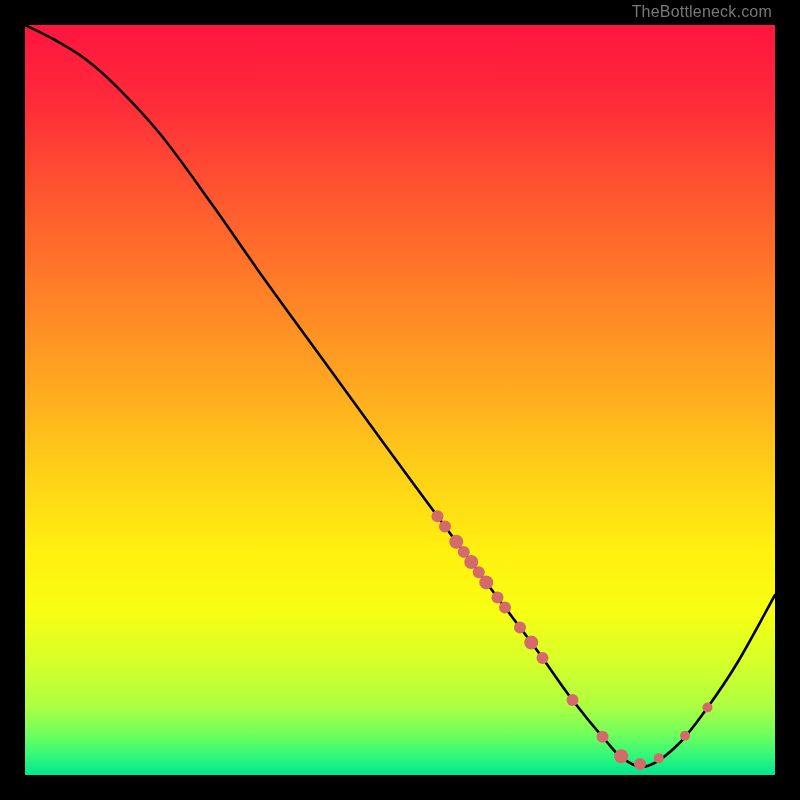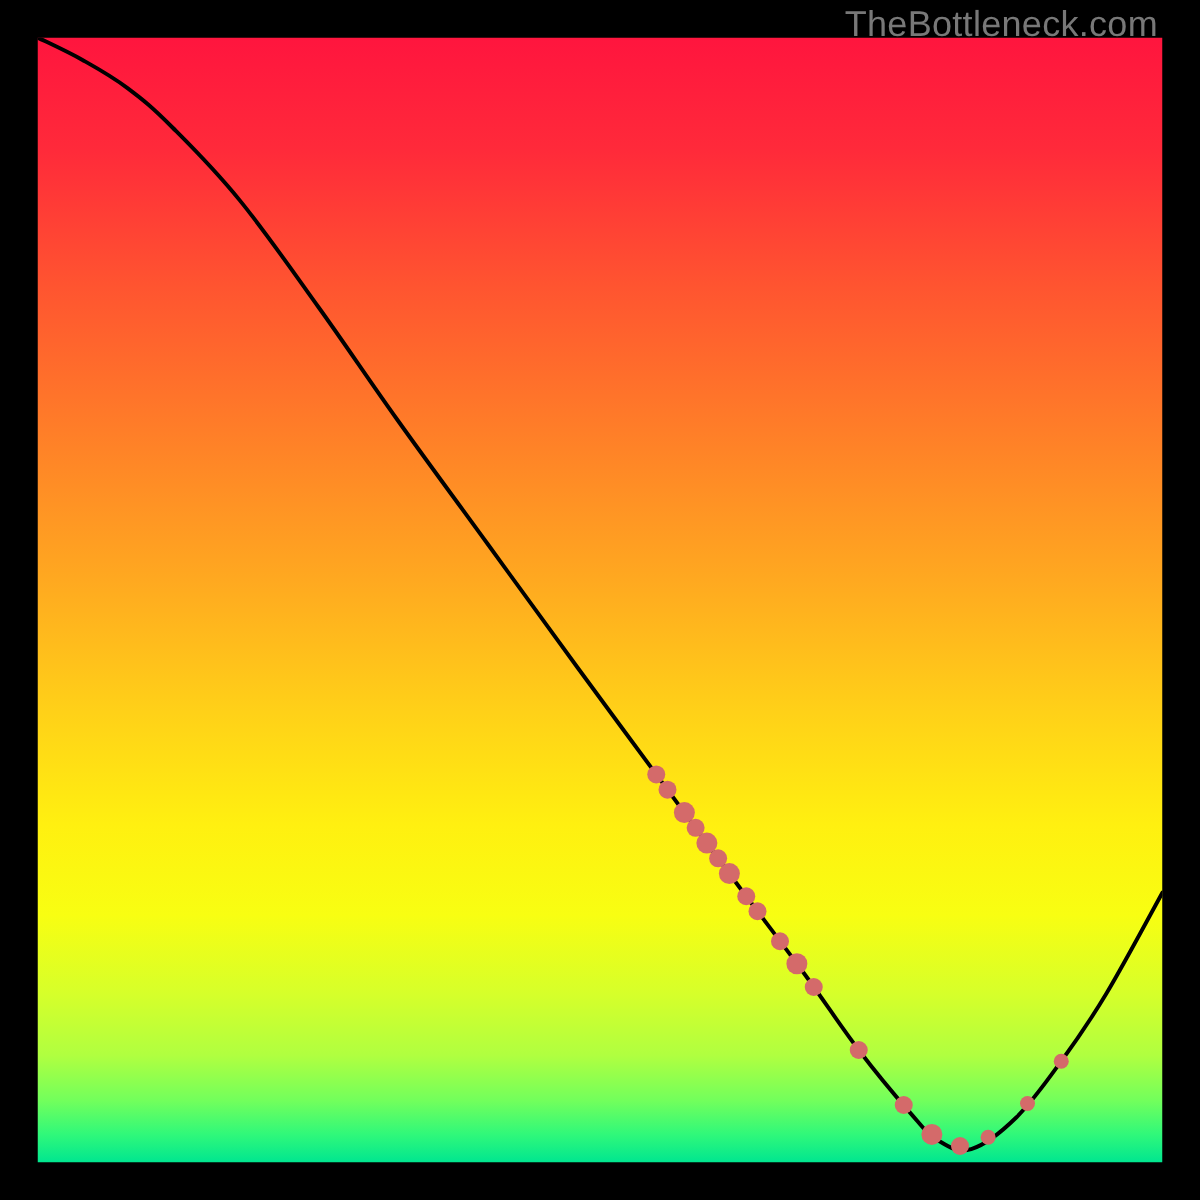--- a/index.html
+++ b/index.html
@@ -17,21 +17,21 @@
     width: 750px;
     height: 750px;
     background: #000;
   }
   .watermark {
     position: absolute;
     top: 3px;
     right: 28px;
     color: #787878;
     font-family: Arial, Helvetica, sans-serif;
-    font-size: 24px;
+    font-size: 16px;
     font-weight: 400;
     letter-spacing: 0.2px;
     z-index: 5;
   }
   svg { display: block; }
 </style>
 </head>
 <body>
 
 <div class="watermark">TheBottleneck.com</div>

